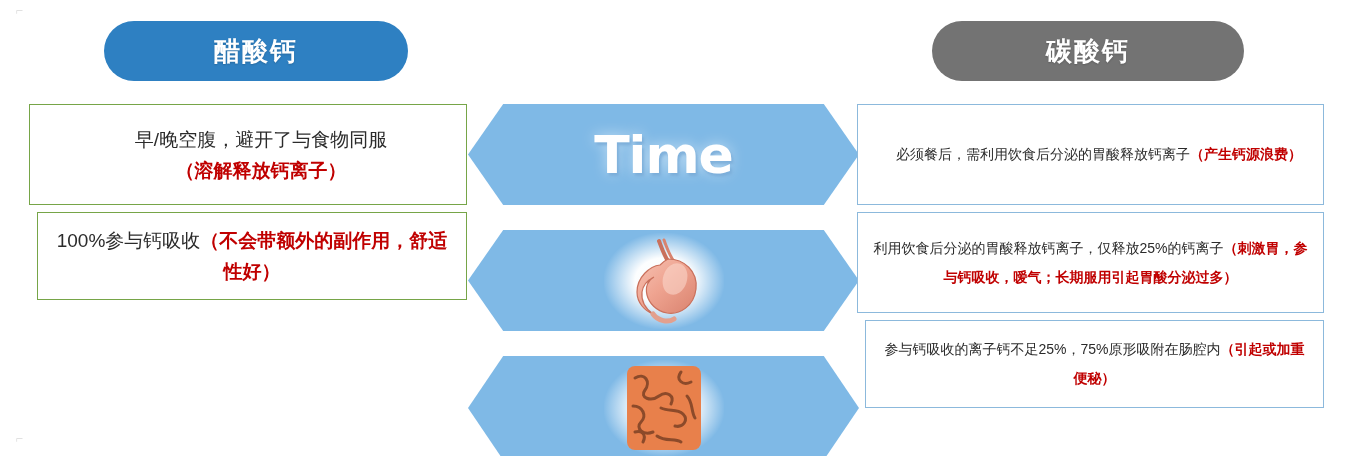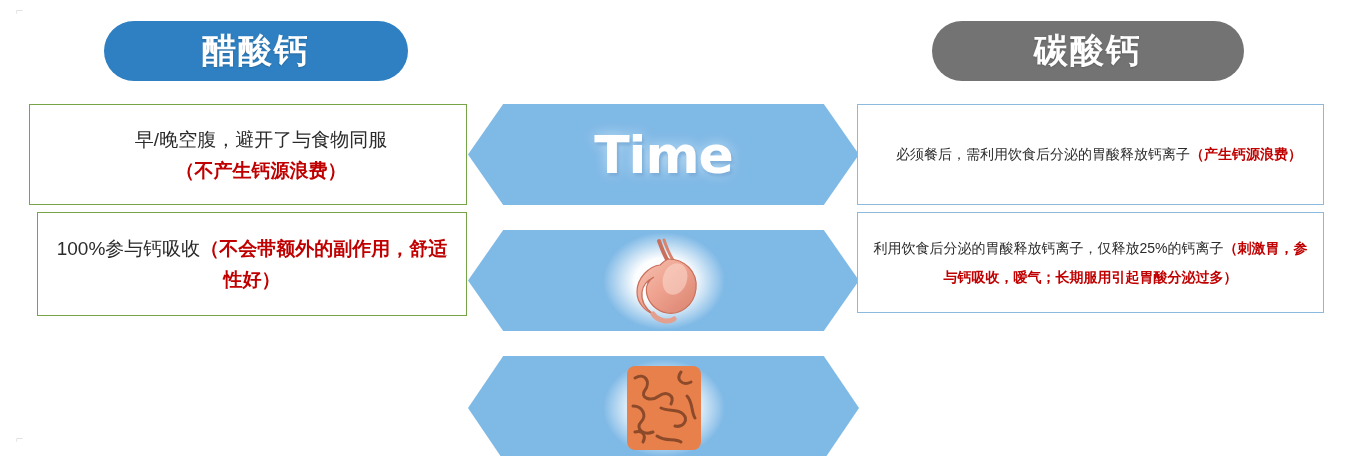--- a/index.html
+++ b/index.html
@@ -31,21 +31,21 @@
   
   .pill {
     position: absolute;
     top: 21px;
     height: 60px;
     border-radius: 30px;
     display: flex;
     align-items: center;
     justify-content: center;
     color: #ffffff;
-    font-size: 34px;
+    font-size: 26px;
     font-weight: bold;
     letter-spacing: 2px;
     text-shadow: 0 1px 2px rgba(0,0,0,0.18);
     text-align: center;
   }
   .pill-left  { left: 104px;  width: 304px; background: #2E80C2; }
   .pill-right { left: 932px;  width: 312px; background: #737373; }
 
   
   .col {
@@ -70,21 +70,21 @@
     justify-content: center;
     text-align: center;
   }
   .col-right .card {
     border: 1.4px solid #8CB9DC;
     justify-content: flex-start;
     text-align: left;
   }
   .card-r1 { height: 101px; padding-left: 38px; }
   .card-r2 { height: 101px; }
-  .card-r3 { height: 104px; margin-left: 8px; }
+  .card-r3 { height: 88px; margin-left: 8px; }
 
   .card-text {
     font-size: 19px;
     line-height: 31px;
     color: #2b2b2b;
     font-family: "Liberation Sans", "DejaVu Sans", sans-serif;
   }
   .col-right .card-text { font-size: 14px; line-height: 29px; text-align: center; }
   .hl {
     color: #C00000;
@@ -142,21 +142,21 @@
 <div class="crop-mark crop-bl">⌐</div>
 
 <div class="pill pill-left">醋酸钙</div>
 <div class="pill pill-right">碳酸钙</div>
 
 <div class="col col-left">
 
   <div class="card card-r1">
     <div class="card-text">
       <span>早/晚空腹，避开了与食物同服</span><br>
-      <span class="hl">（不产生钙源浪费）</span>
+      <span class="hl">（溶解释放钙离子）</span>
     </div>
   </div>
 
 
   <div class="card card-r3">
     <div class="card-text">
       <span>100%参与钙吸收</span><span class="hl">（不会带额外的副作用，舒适性好）</span>
     </div>
   </div>
 
@@ -219,14 +219,19 @@
       <span>必须餐后，需利用饮食后分泌的胃酸释放钙离子</span><span class="hl">（产生钙源浪费）</span>
     </div>
   </div>
 
   <div class="card card-r2">
     <div class="card-text">
       <span>利用饮食后分泌的胃酸释放钙离子，仅释放25%的钙离子</span><span class="hl">（刺激胃，参与钙吸收，嗳气；长期服用引起胃酸分泌过多）</span>
     </div>
   </div>
 
+  <div class="card card-r3">
+    <div class="card-text">
+      <span>参与钙吸收的离子钙不足25%，75%原形吸附在肠腔内</span><span class="hl">（引起或加重便秘）</span>
+    </div>
+  </div>
 
 </div>
 
 </body></html>

